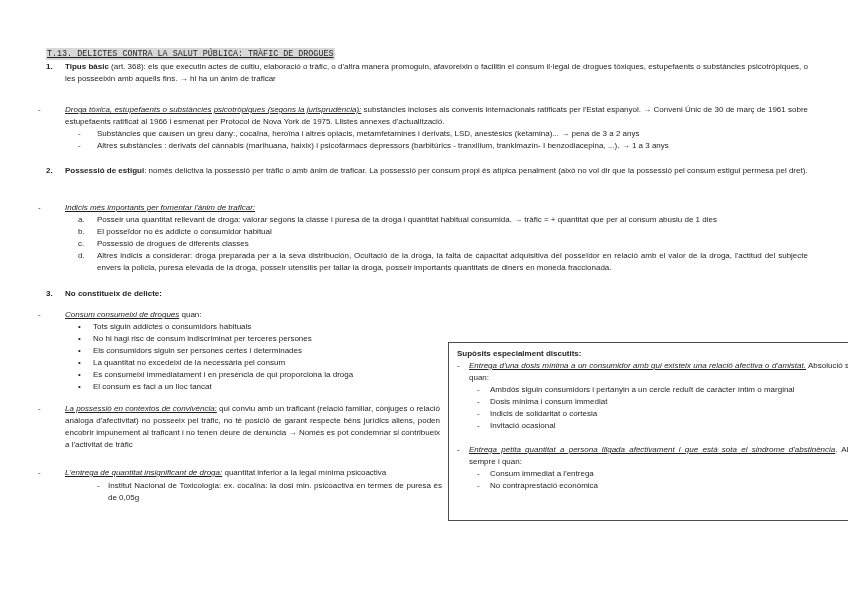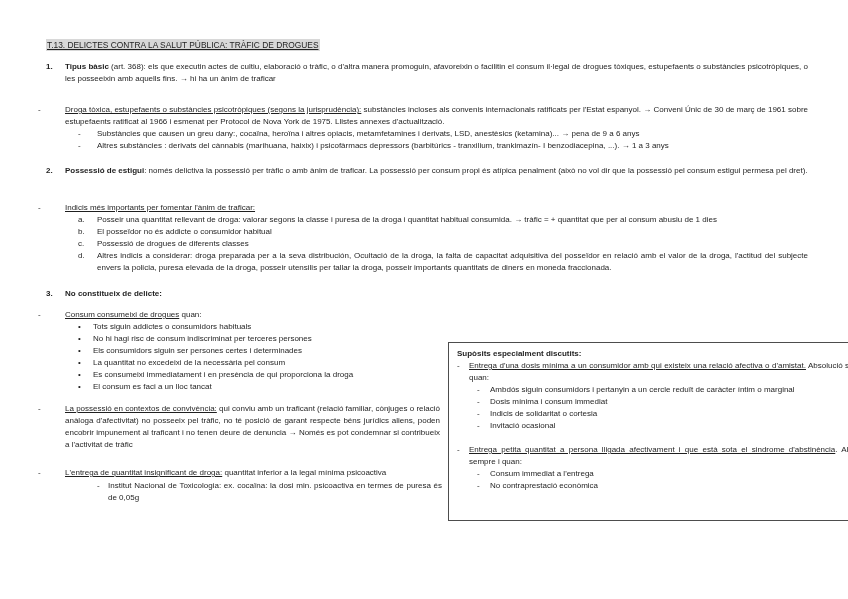--- a/index.html
+++ b/index.html
@@ -8,57 +8,57 @@
     font-family:"Liberation Sans","DejaVu Sans",sans-serif;
     font-size:8px; line-height:12px; color:#1f1f1f;
     overflow:hidden;
   }
   .abs { position:absolute; }
   .row { display:flex; align-items:flex-start; }
   .marker { flex:none; }
   .body { flex:1; min-width:0; }
   .j { text-align:justify; }
   .b { font-weight:bold; }
-  .u { text-decoration:underline; }
+  .u { text-decoration:underline;font-style:italic; }
   .hl { background:#d8d8d8; text-decoration:underline; padding:1px 2px 1px 1px; }
   .title { font-size:8.4px; }
   .box {
     box-sizing:border-box;
     border:1.5px solid #4d4d4d;
     padding:5px 10px 0 8px;
     background:#ffffff;
   }
   .box-inner-item { margin-left:20px; }
   .gap-top { margin-top:12px; }
 </style>
 </head>
 <body>
 
 <div class="page">
 
-  <div class="abs title" style="left:46px; top:39px;">
+  <div class="abs title" style="left:46px; top:48px;font-family:Liberation Mono, monospace;">
     <span class="hl">T.13. DELICTES CONTRA LA SALUT PÚBLICA: TRÀFIC DE DROGUES</span>
   </div>
 
   <div class="abs row" style="left:46px; top:61px; width:762px;">
     <span class="marker b" style="width:19px;">1.</span>
     <div class="body j">
       <span class="b">Tipus bàsic</span><span> (art. 368): els que executin actes de cultiu, elaboració o tràfic, o d'altra manera promoguin, afavoreixin o facilitin el consum il·legal de drogues tòxiques, estupefaents o substàncies psicotròpiques, o les posseeixin amb aquells fins. → hi ha un ànim de traficar</span>
     </div>
   </div>
 
   <div class="abs row" style="left:38px; top:104px; width:770px;">
     <span class="marker" style="width:27px;">-</span>
     <div class="body j">
       <span class="u">Droga tòxica, estupefaents o substàncies psicotròpiques (segons la jurisprudència):</span><span> substàncies incloses als convenis internacionals ratificats per l'Estat espanyol. → Conveni Únic de 30 de març de 1961 sobre estupefaents ratificat al 1966 i esmenat per Protocol de Nova York de 1975. Llistes annexes d'actualització.</span>
     </div>
   </div>
   <div class="abs row" style="left:78px; top:128px; width:730px;">
     <span class="marker" style="width:19px;">-</span>
-    <div class="body">Substàncies que causen un greu dany:, cocaïna, heroïna i altres opiacis, metamfetamines i derivats, LSD, anestèsics (ketamina)... → pena de 9 a 6 anys</div>
+    <div class="body">Substàncies que causen un greu dany:, cocaïna, heroïna i altres opiacis, metamfetamines i derivats, LSD, anestèsics (ketamina)... → pena de 3 a 2 anys</div>
   </div>
   <div class="abs row" style="left:78px; top:140px; width:730px;">
     <span class="marker" style="width:19px;">-</span>
     <div class="body">Altres substàncies : derivats del cànnabis (marihuana, haixix) i psicofàrmacs depressors (barbitúrics - tranxilium, trankimazín- I benzodiacepina, ...). → 1 a 3 anys</div>
   </div>
 
   <div class="abs row" style="left:46px; top:165px; width:762px;">
     <span class="marker b" style="width:19px;">2.</span>
     <div class="body j">
       <span class="b">Possessió de estigui</span><span>: només delictiva la possessió per tràfic o amb ànim de traficar. La possessió per consum propi és atípica penalment (això no vol dir que la possessió pel consum estigui permesa pel dret).</span>

